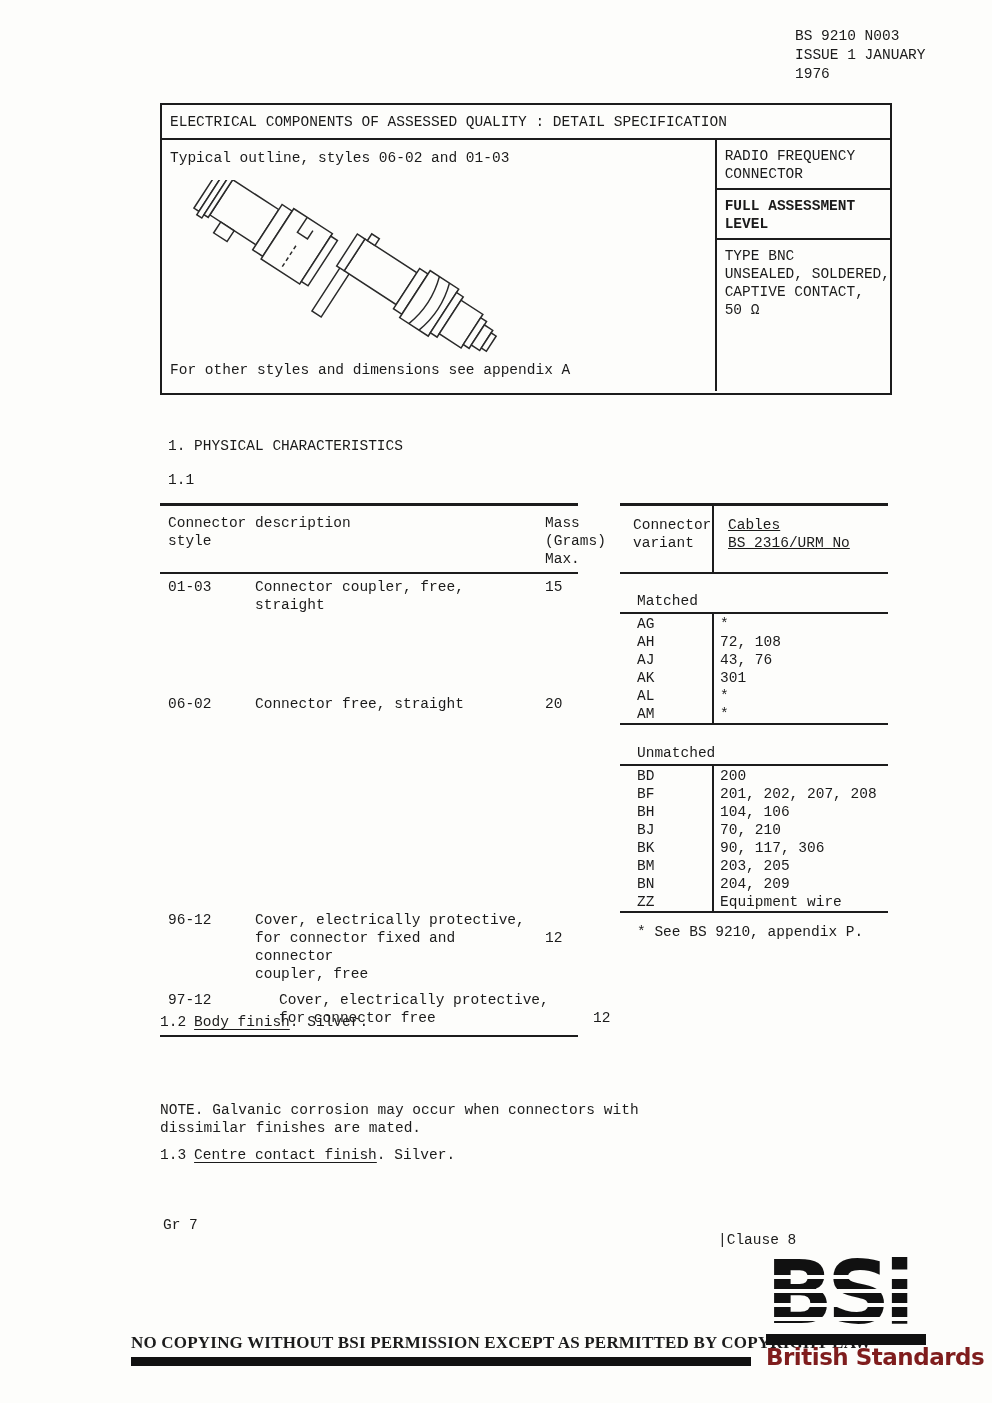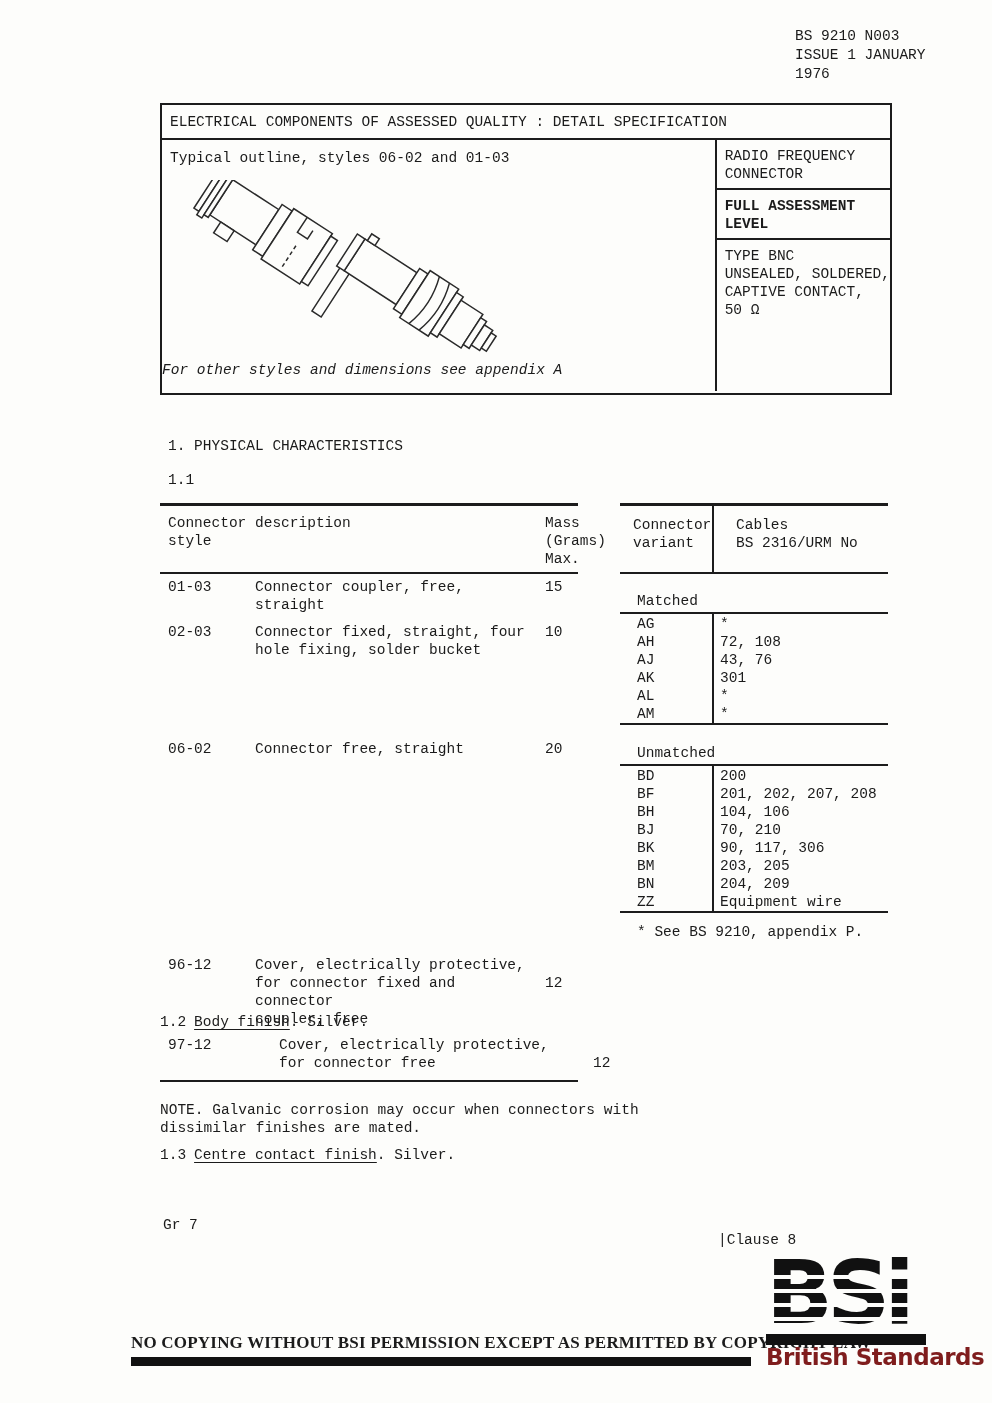--- a/index.html
+++ b/index.html
@@ -11,21 +11,21 @@
 
   
   .doc-ref{left:795px;top:27px;line-height:19px;}
 
   
   .spec-table{left:160px;top:103px;width:728px;height:288px;border:2px solid #1c1c1c;}
   .spec-title-row{height:35px;border-bottom:2px solid #1c1c1c;padding:8px 0 0 8px;box-sizing:border-box;}
   .spec-body{display:flex;height:251px;}
   .spec-left{width:628px;border-right:2px solid #1c1c1c;position:relative;box-sizing:border-box;}
   .spec-caption{padding:9px 0 0 8px;}
-  .spec-note{position:absolute;left:0;bottom:12px;font-style:italic;}
+  .spec-note{position:absolute;left:8px;bottom:12px;}
   .spec-right{flex:1;display:flex;flex-direction:column;}
   .side-cell{padding:7px 0 0 8px;box-sizing:border-box;white-space:nowrap;}
   .side-cell.c1{height:50px;border-bottom:2px solid #1c1c1c;}
   .side-cell.c2{height:50px;border-bottom:2px solid #1c1c1c;font-weight:bold;}
   .side-cell.c3{flex:1;}
   .drawing{position:absolute;left:0px;top:40px;}
 
   
   .sec-head{left:168px;top:437px;}
   .sec-sub{left:168px;top:471px;}
@@ -46,21 +46,21 @@
   .mrow.r5{margin-top:8px;gap:24px;}
   .mass-bottom{margin-top:8px;}
   .mass-offset-1{margin-top:18px;}
 
   
   .cable-table{left:620px;top:503px;width:268px;}
   .vdiv{position:relative;}
   .vdiv::before{content:"";position:absolute;left:92px;top:0;bottom:0;width:2px;background:#1c1c1c;}
   .cheader{display:grid;grid-template-columns:92px 1fr;padding-top:10px;height:56px;box-sizing:content-box;}
   .ccol1{padding-left:13px;}
-  .ccol2{padding-left:24px;white-space:nowrap;}
+  .ccol2{padding-left:16px;white-space:nowrap;text-decoration:underline;}
   .band-label{margin:18px 0 2px 17px;height:18px;}
   .band-label.second{margin-top:19px;}
   .crows{padding-top:1px;}
   .crow{display:grid;grid-template-columns:92px 1fr;}
   .crow .variant{padding-left:17px;}
   .crow .cables{padding-left:8px;white-space:nowrap;}
   .cable-footnote{margin-top:10px;padding-left:17px;}
 
   
   .clause-12{left:160px;top:1013px;}
@@ -178,28 +178,20 @@
     <div class="hrule"></div>
 
     <div class="mgrid mrow r1">
       <div>01-03</div>
       <div>
         <div>Connector coupler, free, straight</div>
       </div>
       <div class="mcell-mass">15</div>
     </div>
 
-    <div class="mgrid mrow r2">
-      <div>02-03</div>
-      <div>
-        <div>Connector fixed, straight, four</div>
-        <div>hole fixing, solder bucket</div>
-      </div>
-      <div class="mcell-mass">10</div>
-    </div>
 
     <div class="mgrid mrow r3">
       <div>06-02</div>
       <div>
         <div>Connector free, straight</div>
       </div>
       <div class="mcell-mass">20</div>
     </div>
 
     <div class="mgrid mrow r4">

